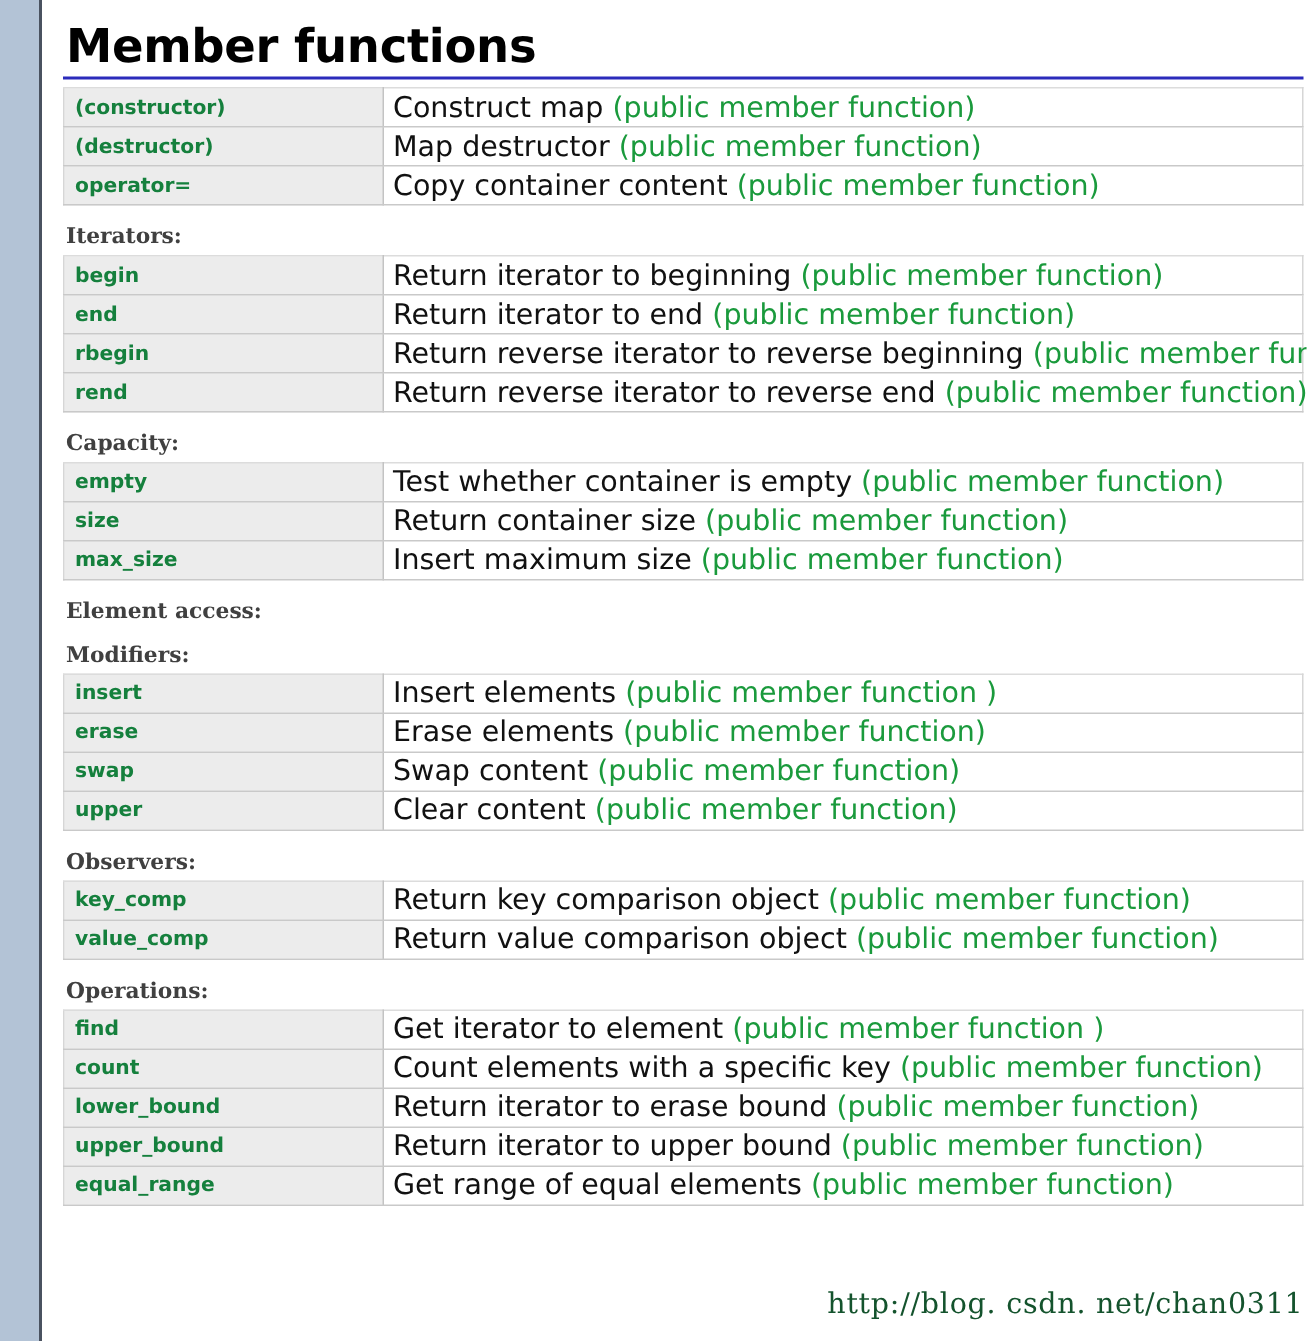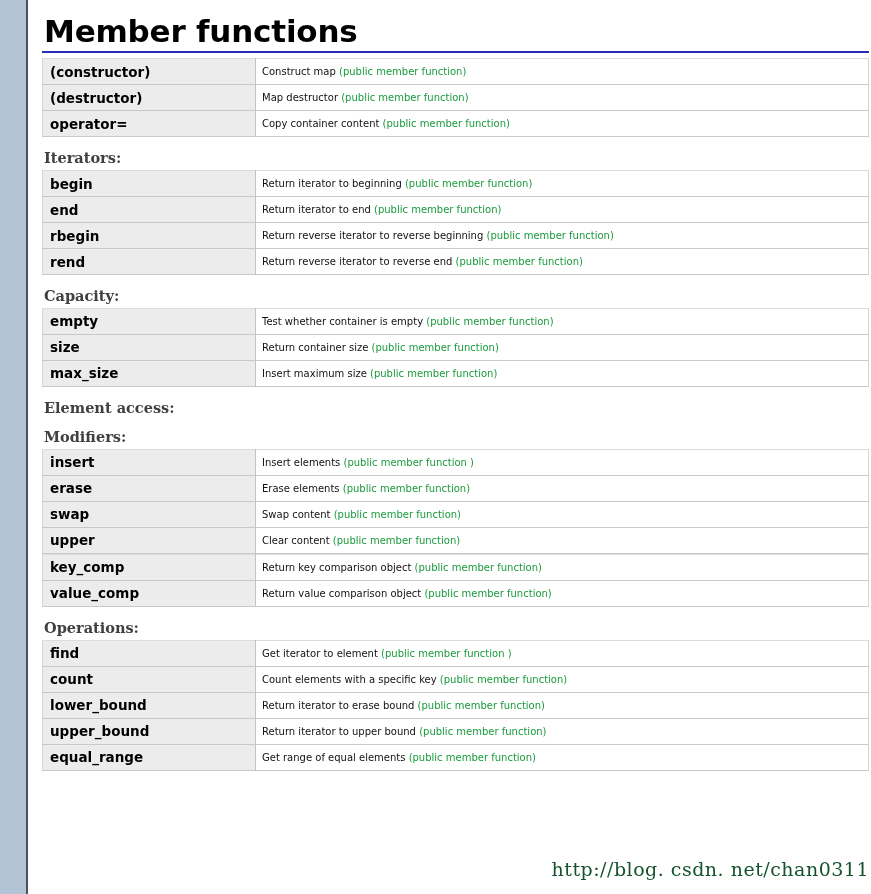--- a/index.html
+++ b/index.html
@@ -77,31 +77,31 @@
     width: 213px;
     background: #ececec;
     border-top: 1px solid #dcdcdc;
     border-bottom: 1px solid #c9c9c9;
     border-left: 1px solid #d6d6d6;
     border-right: 1px solid #c3c3c3;
     padding: 0 6px 0 7px;
     font-family: "DejaVu Sans", sans-serif;
     font-size: 13.5px;
     font-weight: bold;
-    color: #000000;
+    color: #15803d;
     vertical-align: middle;
     white-space: nowrap;
   }
   .fn-desc-cell {
     border-top: 1px solid #dcdcdc;
     border-bottom: 1px solid #c9c9c9;
     border-right: 1px solid #d6d6d6;
     padding: 0 4px 0 6px;
     font-family: "DejaVu Sans", sans-serif;
-    font-size: 10px;
+    font-size: 19px;
     color: #111111;
     vertical-align: middle;
     white-space: nowrap;
     background: #ffffff;
   }
   .annot {
     color: #1a9a3c;
   }
 
   
@@ -212,20 +212,21 @@
               <td class="fn-desc-cell"><span>Swap content </span><span class="annot">(public member function)</span></td>
             </tr>
             <tr class="fn-row">
               <td class="fn-name-cell">upper</td>
               <td class="fn-desc-cell"><span>Clear content </span><span class="annot">(public member function)</span></td>
             </tr>
           </tbody>
         </table>
       </div>
       <div class="group">
+        <div class="section-heading">Observers:</div>
         <table class="fn-table">
           <tbody>
             <tr class="fn-row">
               <td class="fn-name-cell">key_comp</td>
               <td class="fn-desc-cell"><span>Return key comparison object </span><span class="annot">(public member function)</span></td>
             </tr>
             <tr class="fn-row">
               <td class="fn-name-cell">value_comp</td>
               <td class="fn-desc-cell"><span>Return value comparison object </span><span class="annot">(public member function)</span></td>
             </tr>

